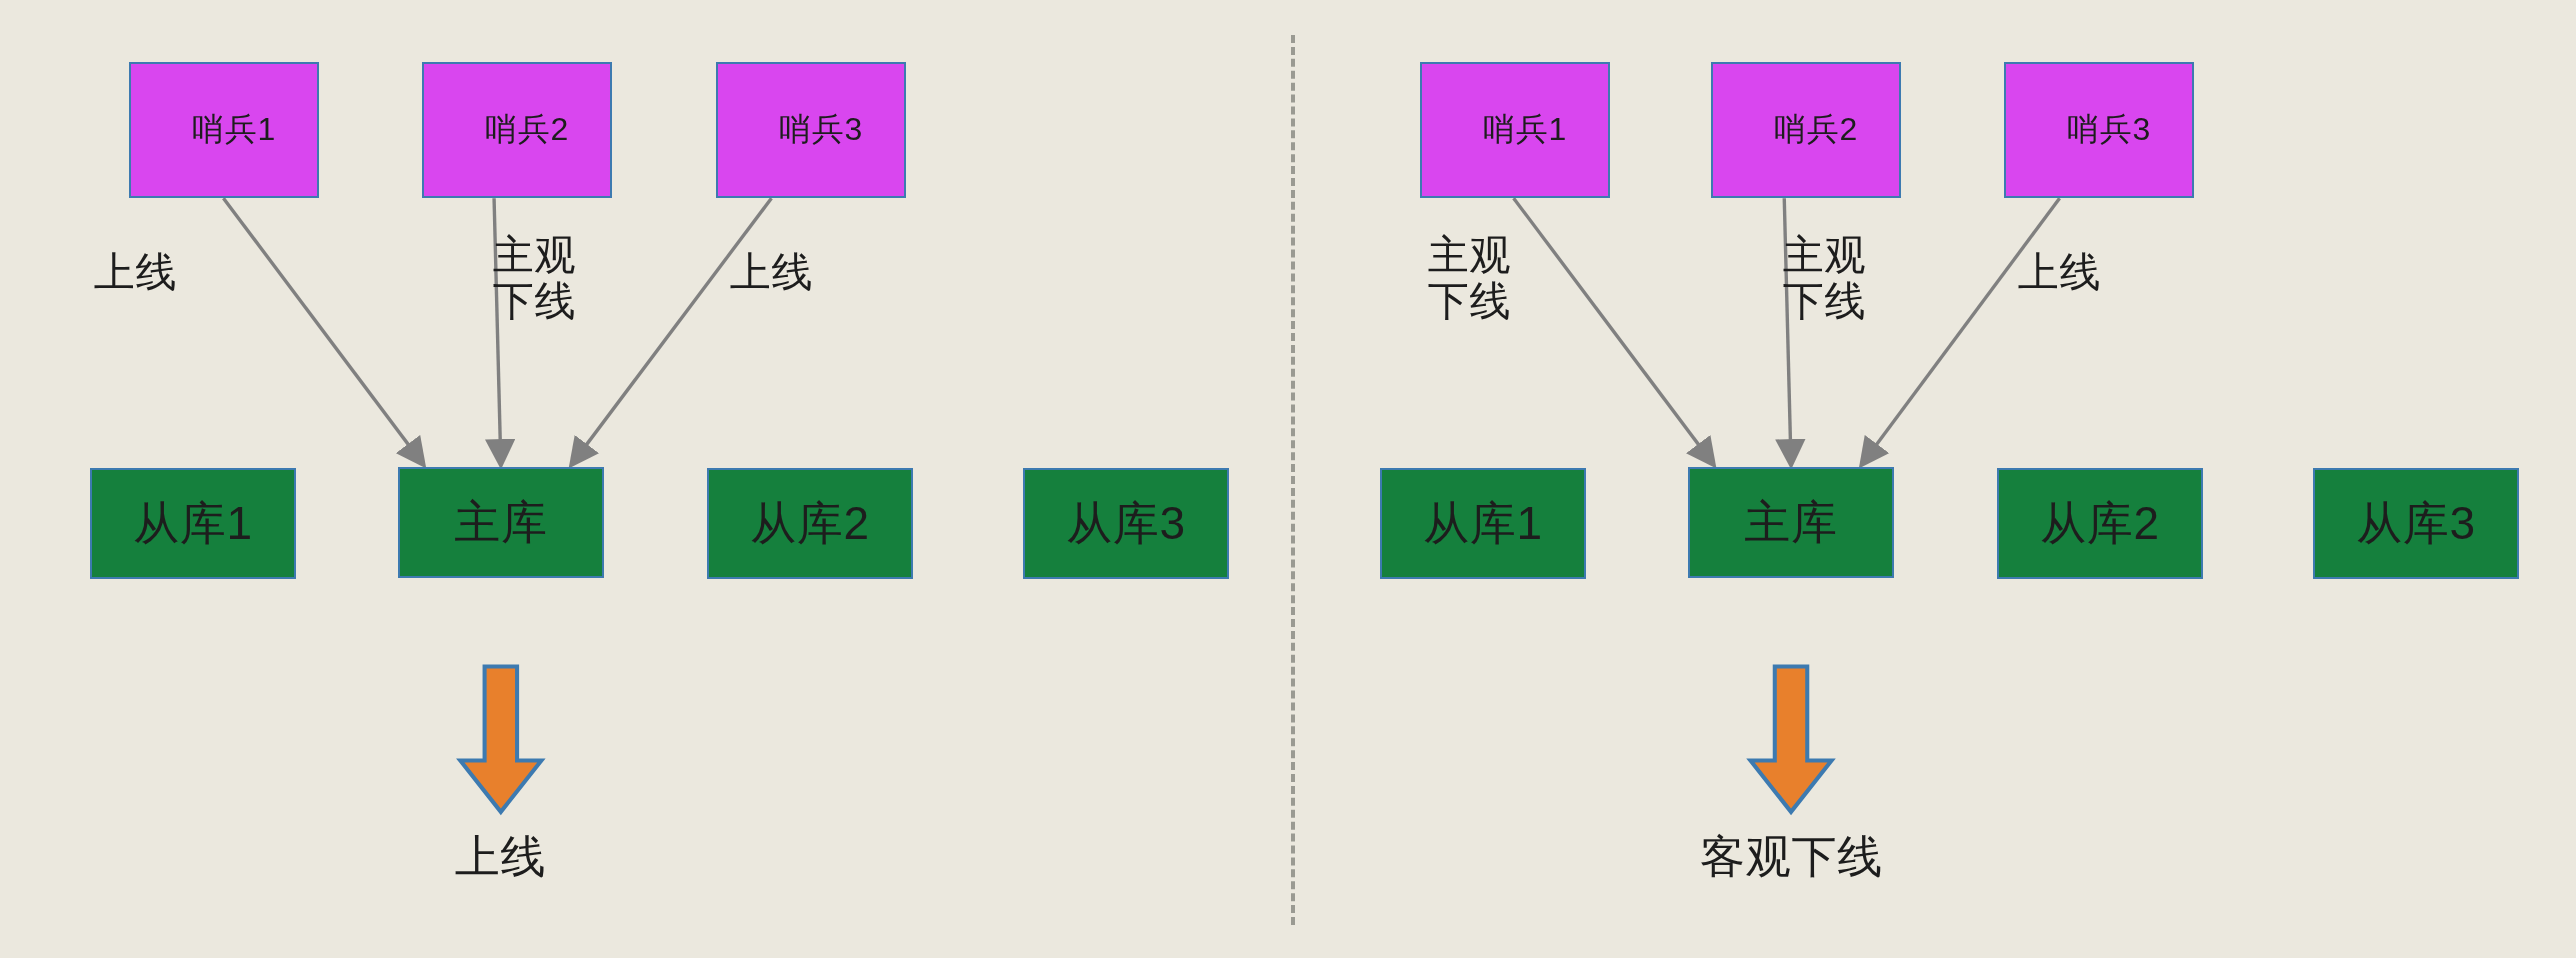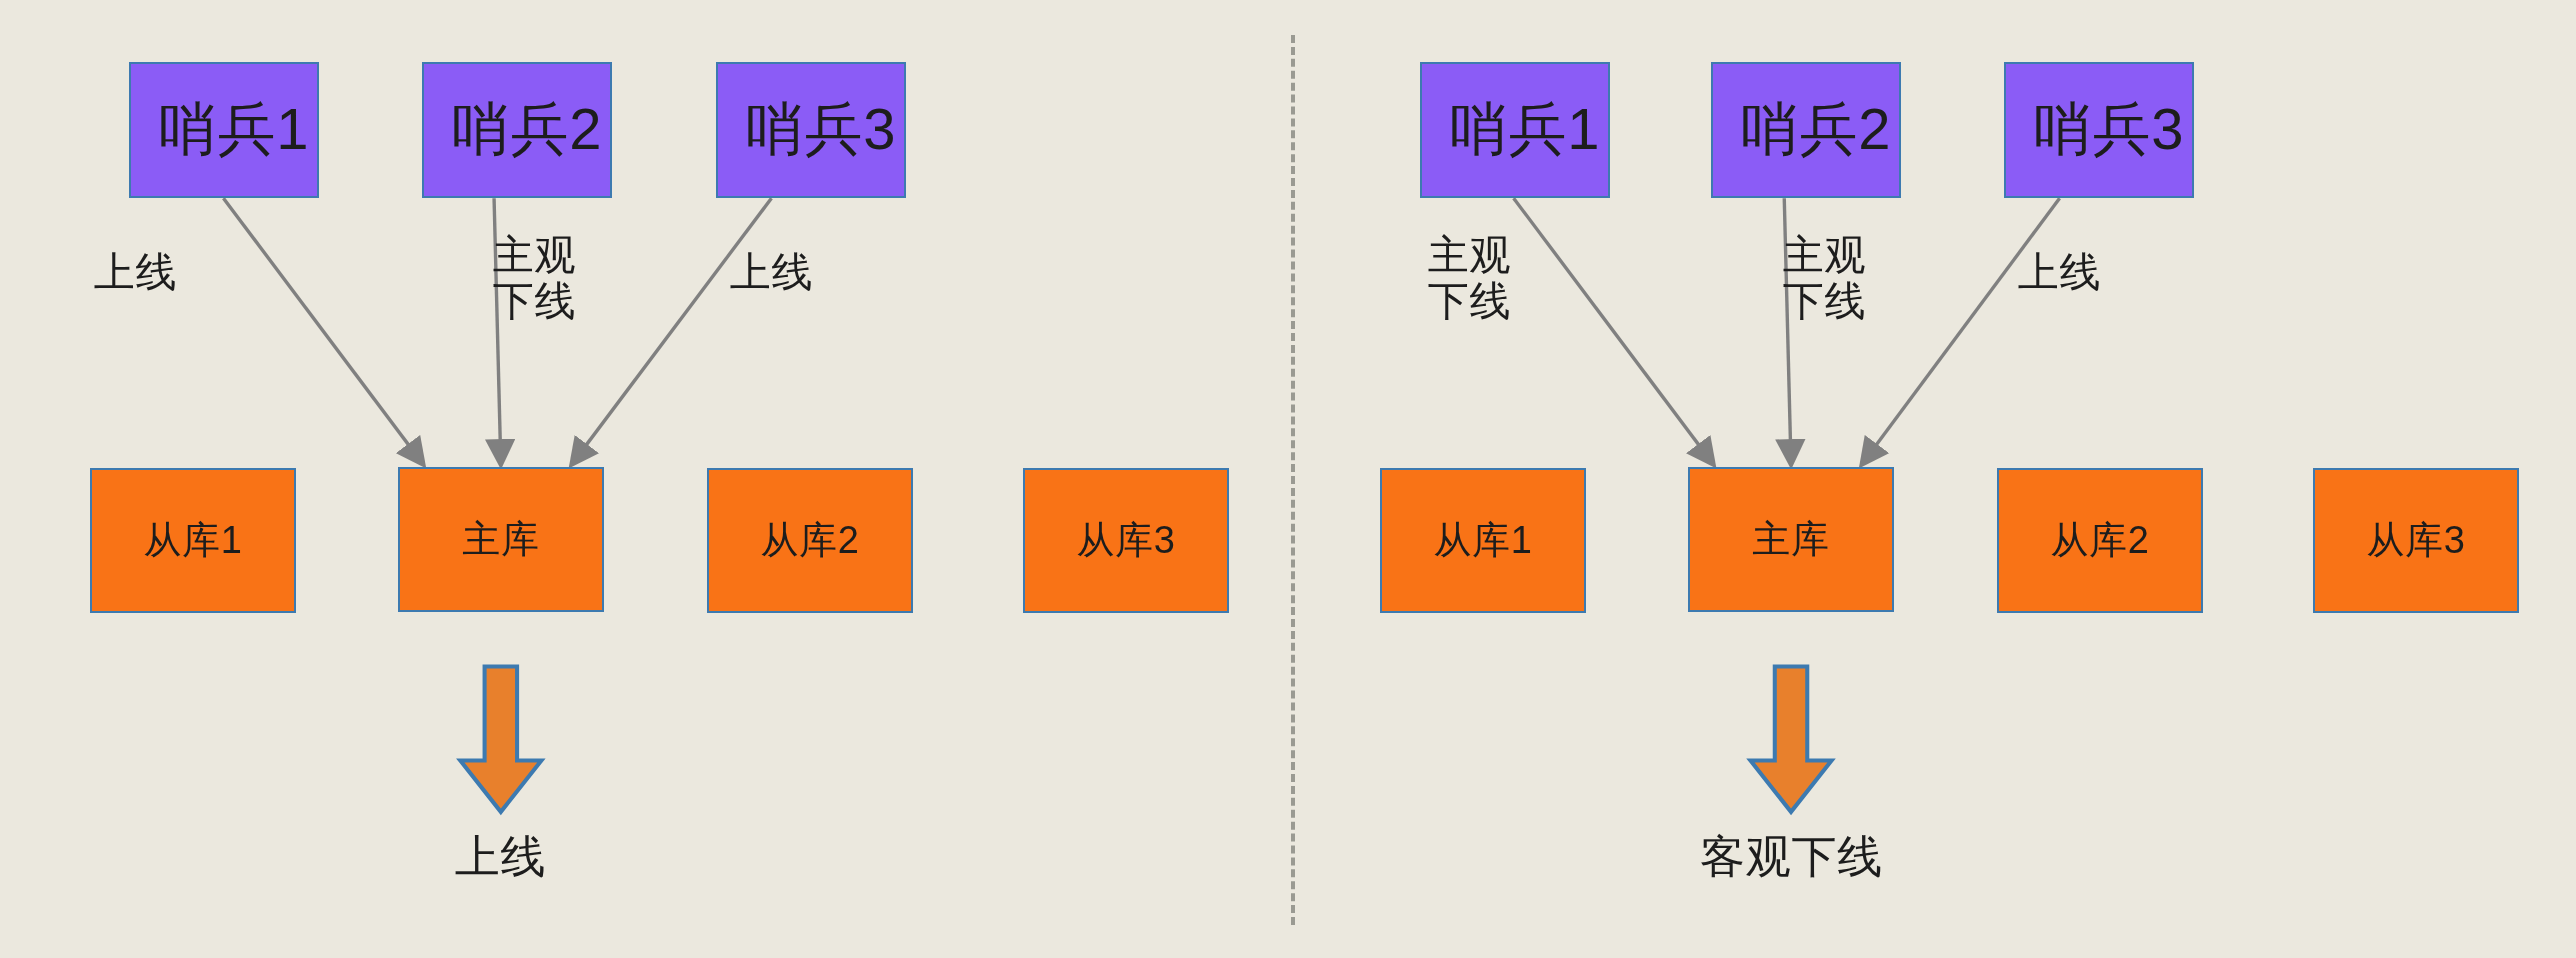--- a/index.html
+++ b/index.html
@@ -32,31 +32,31 @@
     box-sizing: border-box;
     border: 2.7px solid #3d7ab0;
     display: flex;
     align-items: center;
     justify-content: center;
     color: #1d1d1d;
     letter-spacing: 0.7px;
     white-space: nowrap;
   }
   .sentinel {
-    background: #8b5cf6;
+    background: #d946ef;
     width: 190px;
     height: 136px;
-    font-size: 58px;
+    font-size: 32px;
     padding-left: 20px;
   }
   .dbnode {
-    background: #f97316;
+    background: #15803d;
     width: 206px;
-    height: 145px;
-    font-size: 38px;
+    height: 111px;
+    font-size: 46px;
   }
   .edge-label {
     position: absolute;
     color: #1d1d1d;
     font-size: 41px;
     line-height: 1.12;
     text-align: center;
     white-space: pre-line;
     letter-spacing: 0.7px;
   }

